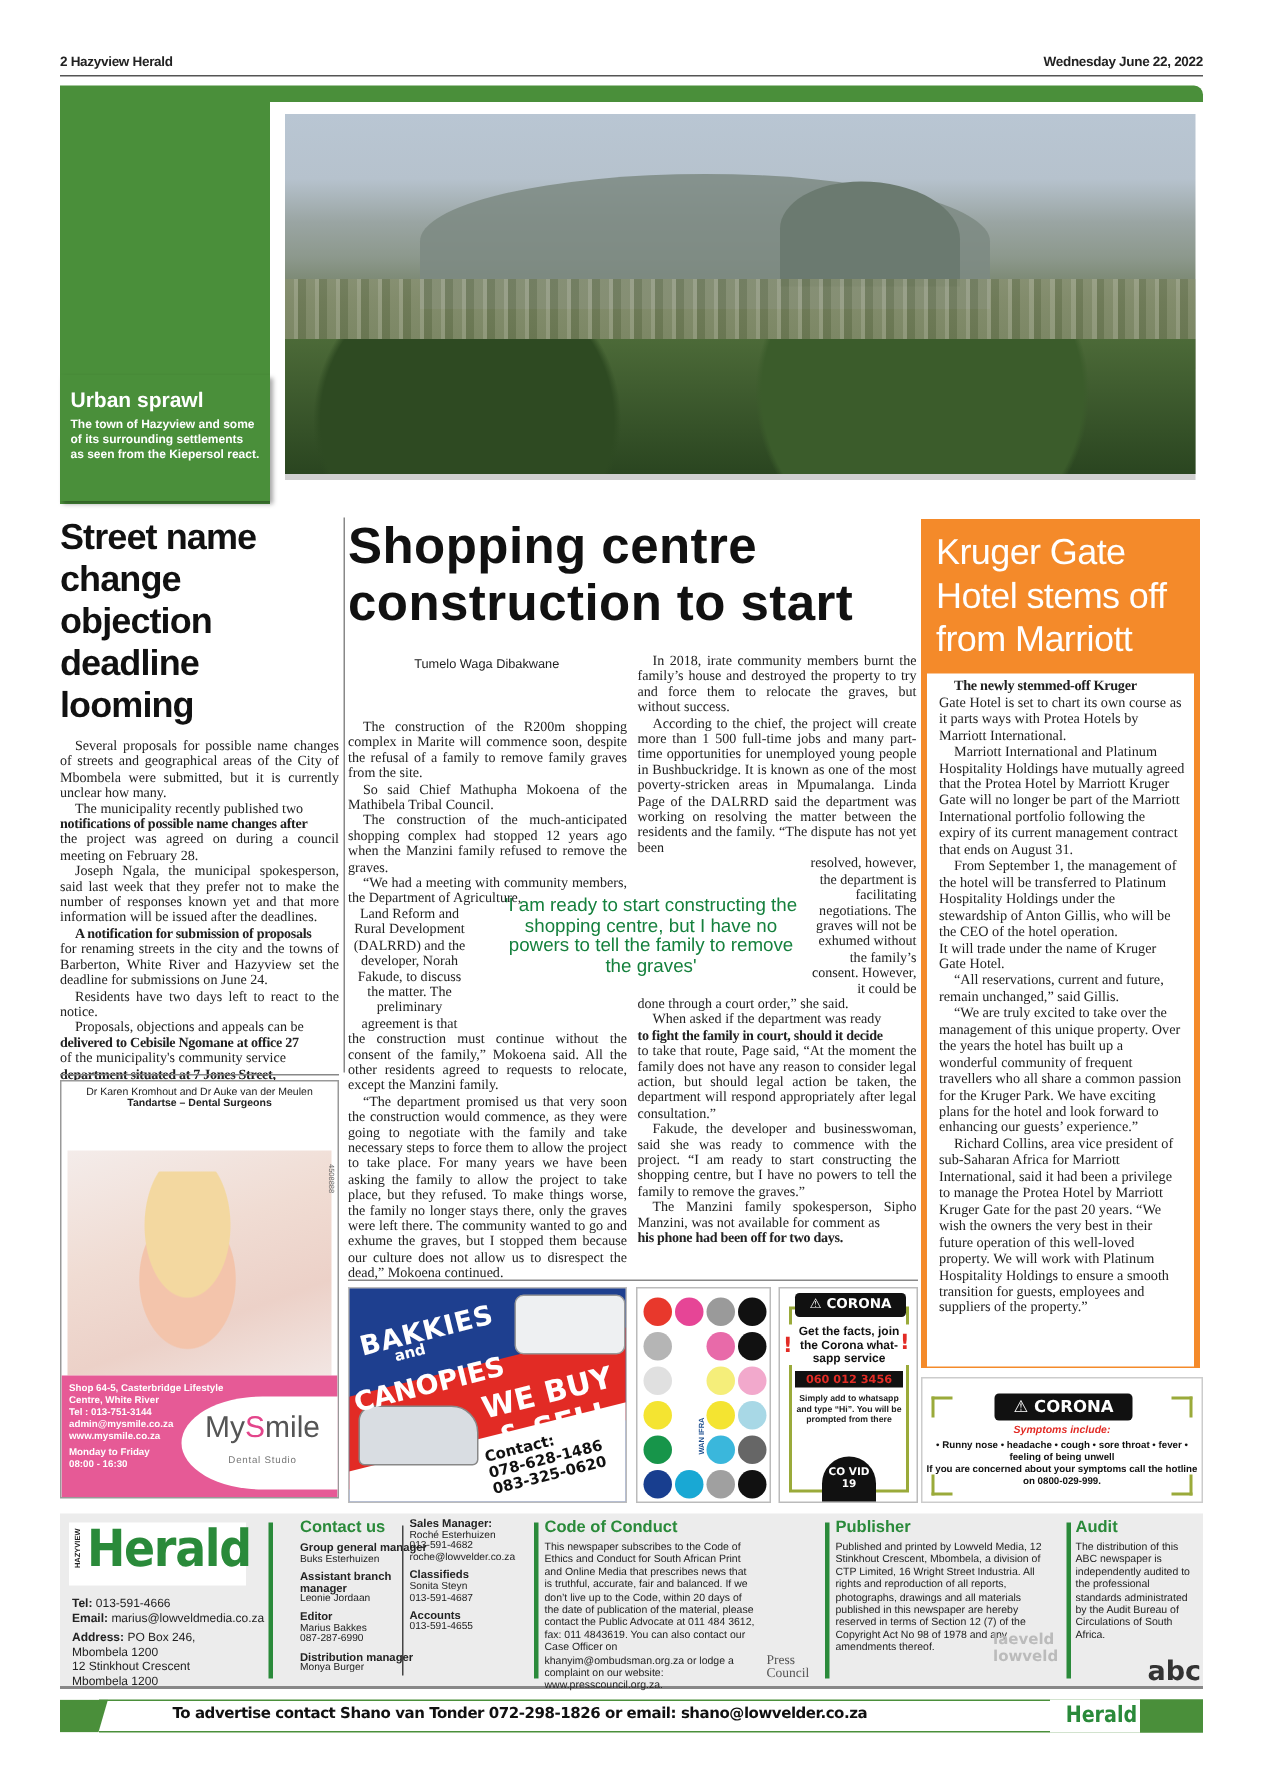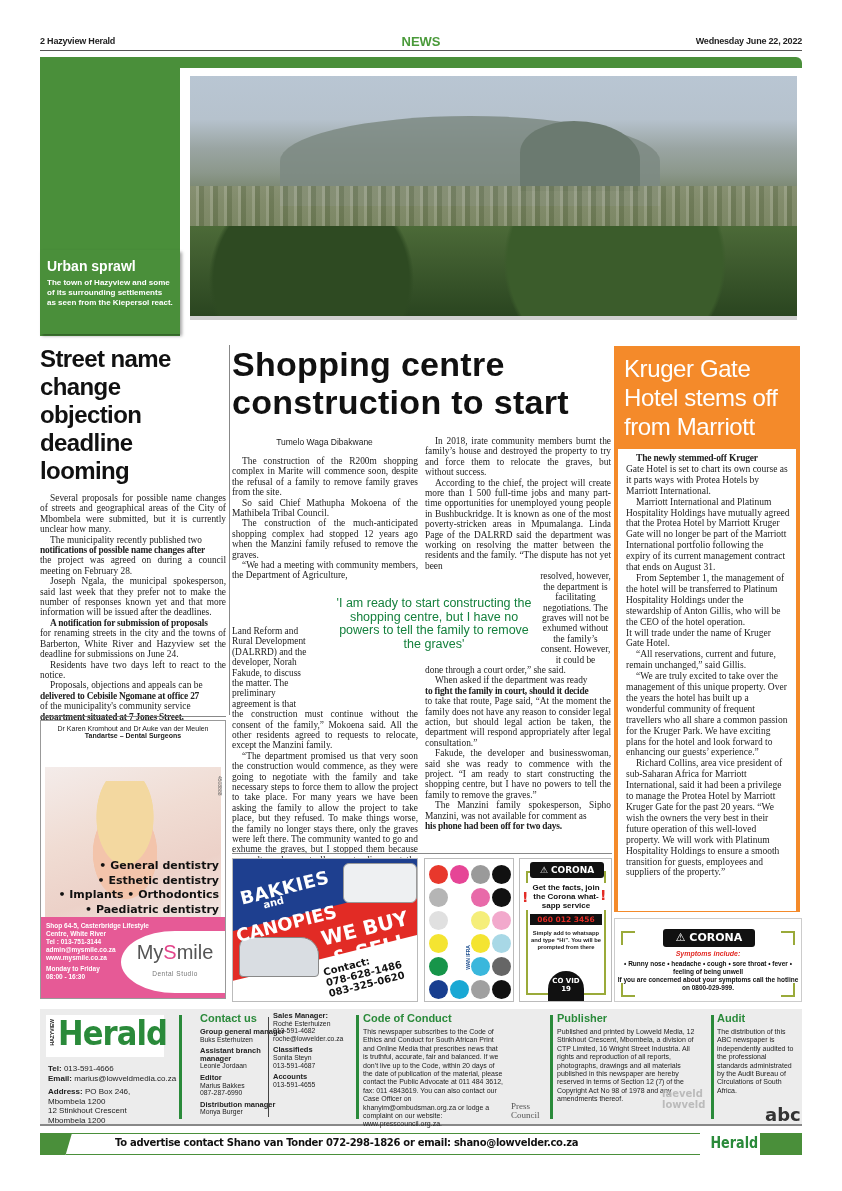--- a/index.html
+++ b/index.html
@@ -31,21 +31,21 @@
   .body-text { font-size: 9.4px; line-height: 10.4px; text-align: justify; color: #222; }
   .body-text p { text-indent: 10px; }
   .body-text p.noindent { text-indent: 0; }
   .bold-serif { font-weight: bold; letter-spacing: -0.2px; }
 
   .vrule { position: absolute; width: 1px; background: #888; }
 
   .col-mid { position: absolute; left: 232px; top: 345px; width: 380px; }
   .headline-m { font-family: "Liberation Sans", sans-serif; font-size: 34px; line-height: 38px; color: #111; letter-spacing: 0.3px; }
   .byline { position: absolute; left: 232px; top: 437px; width: 185px; text-align: center; font-family: "Liberation Sans", sans-serif; font-size: 8.5px; color: #222; }
-  .mid-colA { position: absolute; left: 232px; top: 456px; width: 186px; }
+  .mid-colA { position: absolute; left: 232px; top: 480px; width: 186px; }
   .mid-colB { position: absolute; left: 425px; top: 436px; width: 186px; }
   .pullquote { position: absolute; left: 334px; top: 597px; width: 200px; text-align: center; font-family: "Liberation Sans", sans-serif; font-size: 12.5px; line-height: 13.5px; color: #15803d; }
   .wrap-narrow { width: 82px; }
   .wrap-right { padding-left: 115px; }
 
   .kruger { position: absolute; left: 614px; top: 346px; width: 186px; height: 566px; background: #f48a2a; padding: 4px; }
   .kruger h2 { font-family: "Liberation Sans", sans-serif; font-size: 24px; line-height: 29px; color: #fff; font-weight: normal; padding: 4px 4px 8px 6px; letter-spacing: -0.4px; }
   .kruger .inner { background: #fff; padding: 4px 6px 6px 8px; height: 462px; }
   .kruger .body-text { font-size: 9.5px; line-height: 10.9px; text-align: left; }
 
@@ -115,21 +115,20 @@
   .ad-bar .g3 { position: absolute; right: 0; top: 0; width: 42px; height: 22px; background: #4a8f3a; }
   .ad-bar .txt { position: absolute; left: 75px; top: 4px; font-family: "DejaVu Sans", sans-serif; font-weight: bold; font-size: 10px; color: #111; letter-spacing: -0.3px; }
   .ad-bar .logo { position: absolute; right: 44px; top: 1px; font-family: "DejaVu Sans", sans-serif; font-weight: bold; font-size: 15px; color: #2a8a3a; transform: scaleX(0.85); transform-origin: right; }
   .ad-bar .logo-bg { position: absolute; right: 42px; top: 0; width: 60px; height: 22px; background: #fff; }
 </style>
 </head>
 <body>
 
 <div class="header">
   <span class="left">2 Hazyview Herald</span>
-  <span class="center">NEWS</span>
   <span class="right">Wednesday June 22, 2022</span>
 </div>
 
 <div class="photo-band"></div>
 <div class="photo-bg"></div>
 <div class="photo">
   <div class="hill1"></div>
     <div class="hill2"></div>
     <div class="town"></div>
     <div class="trees"></div>
@@ -163,28 +162,28 @@
 
 <div class="col-mid">
   <h1 class="headline-m">Shopping centre construction to start</h1>
 </div>
 <div class="byline">Tumelo Waga Dibakwane</div>
 <div class="mid-colA body-text">
   <p>The construction of the R200m shopping complex in Marite will commence soon, despite the refusal of a family to remove family graves from the site.</p>
   <p>So said Chief Mathupha Mokoena of the Mathibela Tribal Council.</p>
   <p>The construction of the much-anticipated shopping complex had stopped 12 years ago when the Manzini family refused to remove the graves.</p>
   <p>“We had a meeting with community members, the Department of Agriculture,</p>
-  <p class="noindent wrap-narrow" style="text-align:left;margin-top:45px;">Land Reform and Rural Development (DALRRD) and the developer, Norah Fakude, to discuss the matter. The preliminary agreement is that</p>
+  <p class="noindent wrap-narrow" style="text-align:center;">Land Reform and Rural Development (DALRRD) and the developer, Norah Fakude, to discuss the matter. The preliminary agreement is that</p>
   <p class="noindent">the construction must continue without the consent of the family,” Mokoena said. All the other residents agreed to requests to relocate, except the Manzini family.</p>
   <p>“The department promised us that very soon the construction would commence, as they were going to negotiate with the family and take necessary steps to force them to allow the project to take place. For many years we have been asking the family to allow the project to take place, but they refused. To make things worse, the family no longer stays there, only the graves were left there. The community wanted to go and exhume the graves, but I stopped them because our culture does not allow us to disrespect the dead,” Mokoena continued.</p>
 </div>
 <div class="mid-colB body-text">
   <p>In 2018, irate community members burnt the family’s house and destroyed the property to try and force them to relocate the graves, but without success.</p>
   <p>According to the chief, the project will create more than 1 500 full-time jobs and many part-time opportunities for unemployed young people in Bushbuckridge. It is known as one of the most poverty-stricken areas in Mpumalanga. Linda Page of the DALRRD said the department was working on resolving the matter between the residents and the family. “The dispute has not yet been</p>
-  <p class="noindent wrap-right" style="text-align:center;">resolved, however, the department is facilitating negotiations. The graves will not be exhumed without the family’s consent. However, it could be</p>
+  <p class="noindent wrap-right" style="text-align:right;">resolved, however, the department is facilitating negotiations. The graves will not be exhumed without the family’s consent. However, it could be</p>
   <p class="noindent">done through a court order,” she said.</p>
   <p>When asked if the department was ready</p>
   <p class="noindent bold-serif">to fight the family in court, should it decide</p>
   <p class="noindent">to take that route, Page said, “At the moment the family does not have any reason to consider legal action, but should legal action be taken, the department will respond appropriately after legal consultation.”</p>
   <p>Fakude, the developer and businesswoman, said she was ready to commence with the project. “I am ready to start constructing the shopping centre, but I have no powers to tell the family to remove the graves.”</p>
   <p>The Manzini family spokesperson, Sipho Manzini, was not available for comment as</p>
   <p class="noindent bold-serif">his phone had been off for two days.</p>
 </div>
 <div class="pullquote">'I am ready to start constructing the shopping centre, but I have no powers to tell the family to remove the graves'</div>
 <div class="vrule" style="left:232px; top:853px; width:380px; height:1px;"></div>
@@ -203,26 +202,20 @@
   </div>
 </div>
 
 <div class="dental">
   <div class="docs">Dr Karen Kromhout and Dr Auke van der Meulen</div>
   <div class="docs2">Tandartse – Dental Surgeons</div>
   <div class="photo-area">
       <div class="girl"></div>
     </div>
   <div class="adno">4508888</div>
-  <div class="services">
-    <div>• General dentistry</div>
-    <div>• Esthetic dentistry</div>
-    <div>• Implants • Orthodontics</div>
-    <div>• Paediatric dentistry</div>
-  </div>
   <div class="info">
     <p style="padding-top:5px;">Shop 64-5, Casterbridge Lifestyle</p>
     <p>Centre, White River</p>
     <p>Tel : 013-751-3144</p>
     <p>admin@mysmile.co.za</p>
     <p>www.mysmile.co.za</p>
     <p style="margin-top:3px;">Monday to Friday</p>
     <p>08:00 - 16:30</p>
   </div>
   <div class="logo">

